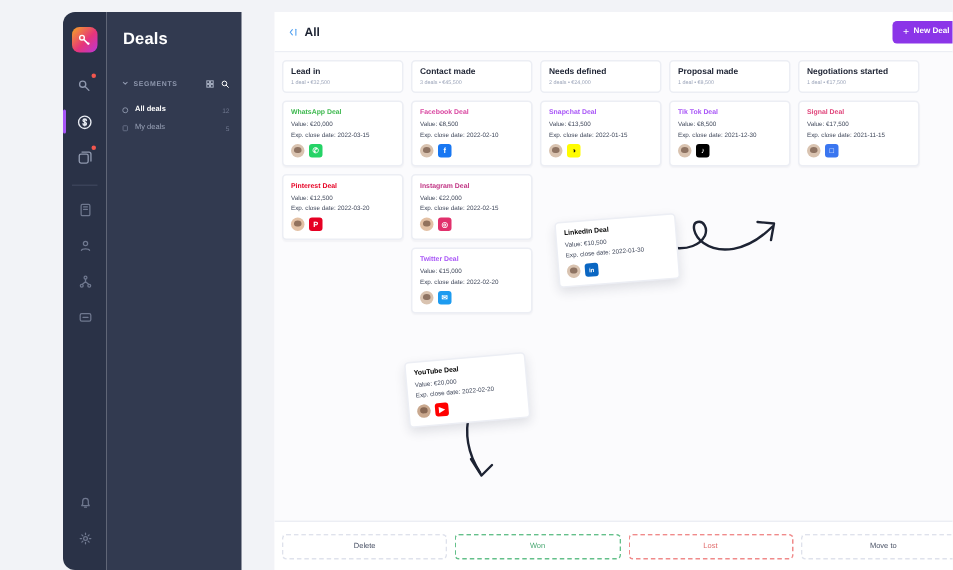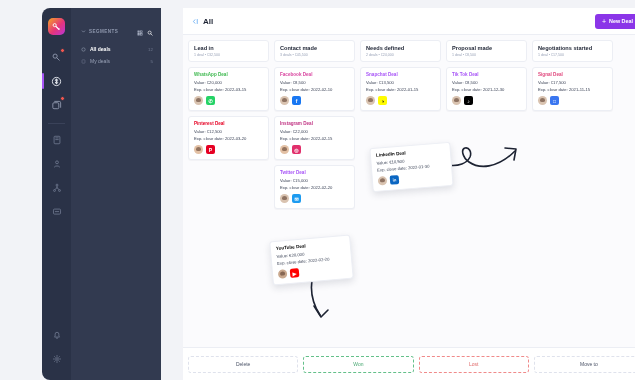--- a/index.html
+++ b/index.html
@@ -274,20 +274,21 @@
     </div>
     <div class="rail-item" style="margin-bottom:10px">
       <svg width="10" height="10" viewBox="0 0 24 24" fill="none" stroke="#6f788f" stroke-width="2">
         <circle cx="12" cy="12" r="3"></circle>
         <path d="M12 3.5v2.2M12 18.3v2.2M3.5 12h2.2M18.3 12h2.2M6.2 6.2l1.6 1.6M16.2 16.2l1.6 1.6M17.8 6.2l-1.6 1.6M7.8 16.2l-1.6 1.6" stroke-linecap="round"></path>
       </svg>
     </div>
   </div>
 
   <div class="segpanel">
+    <div class="seg-title">Deals</div>
 
     <div class="seg-head">
       <span class="seg-chevron">
         <svg width="5" height="5" viewBox="0 0 24 24" fill="none" stroke="#8e97ad" stroke-width="3.5">
           <path d="M6 9l6 6 6-6" stroke-linecap="round" stroke-linejoin="round"></path>
         </svg>
       </span>
       <span class="seg-head-label">SEGMENTS</span>
       <span class="seg-head-icons">
         <span>

